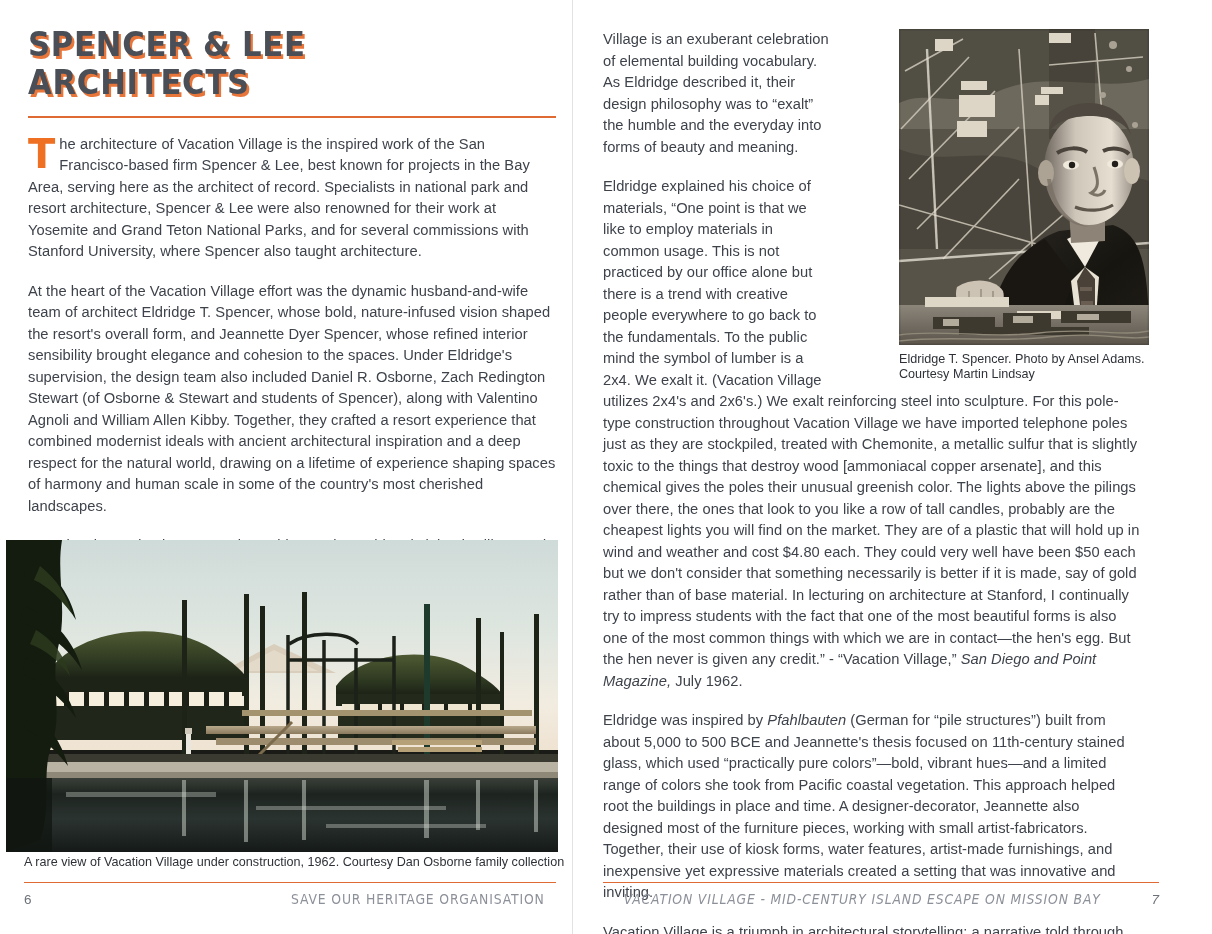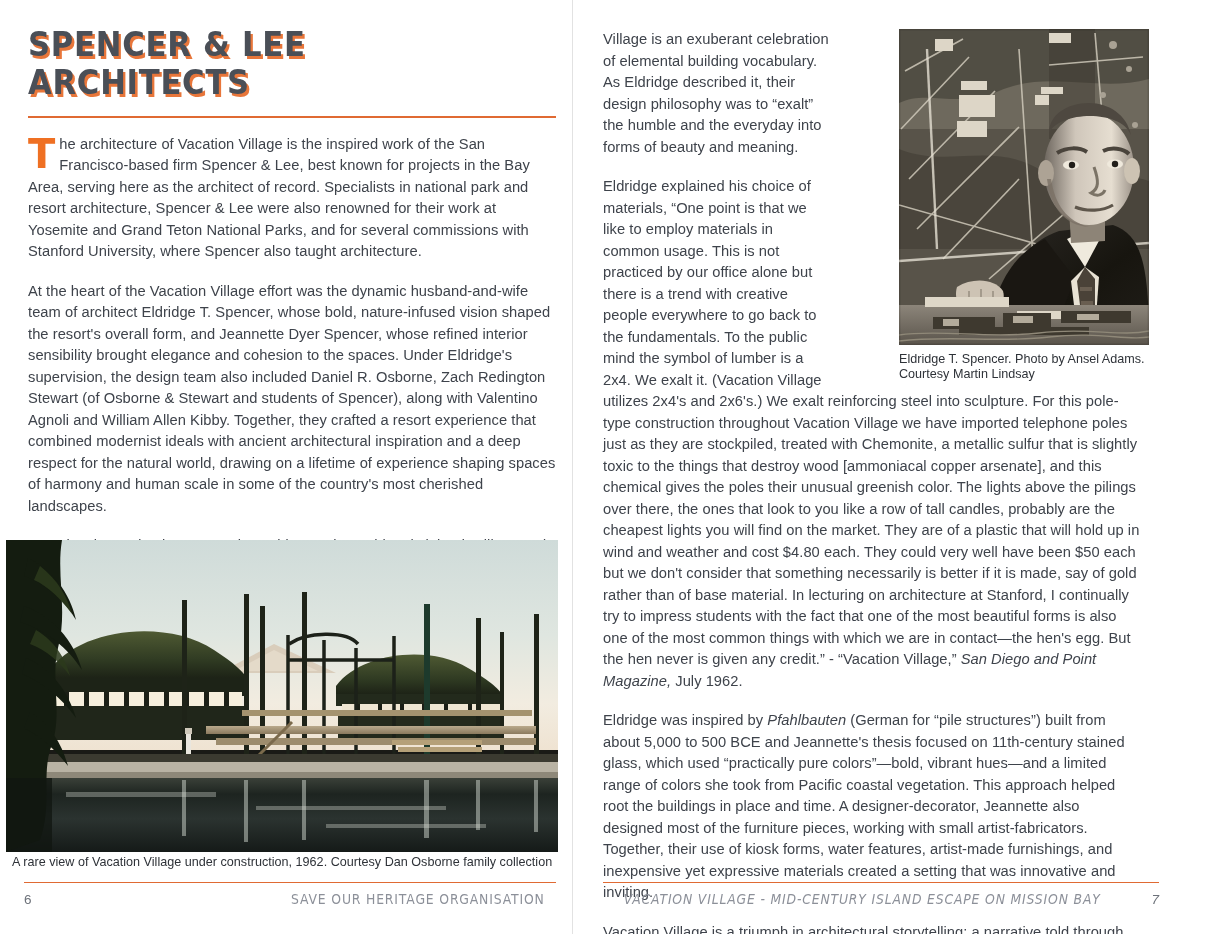--- a/index.html
+++ b/index.html
@@ -91,21 +91,21 @@
   .photo-left svg { display: block; width: 100%; height: 100%; }
 
   .caption {
     position: absolute;
     font-size: 12.6px;
     line-height: 15.5px;
     color: #2e3238;
     letter-spacing: 0.01px;
   }
   .caption-left {
-    left: 12px;
+    left: 24px;
     top: 855px;
     width: 545px;
   }
 
   
   .footer {
     position: absolute;
     bottom: 22px;
     height: 30px;
   }

